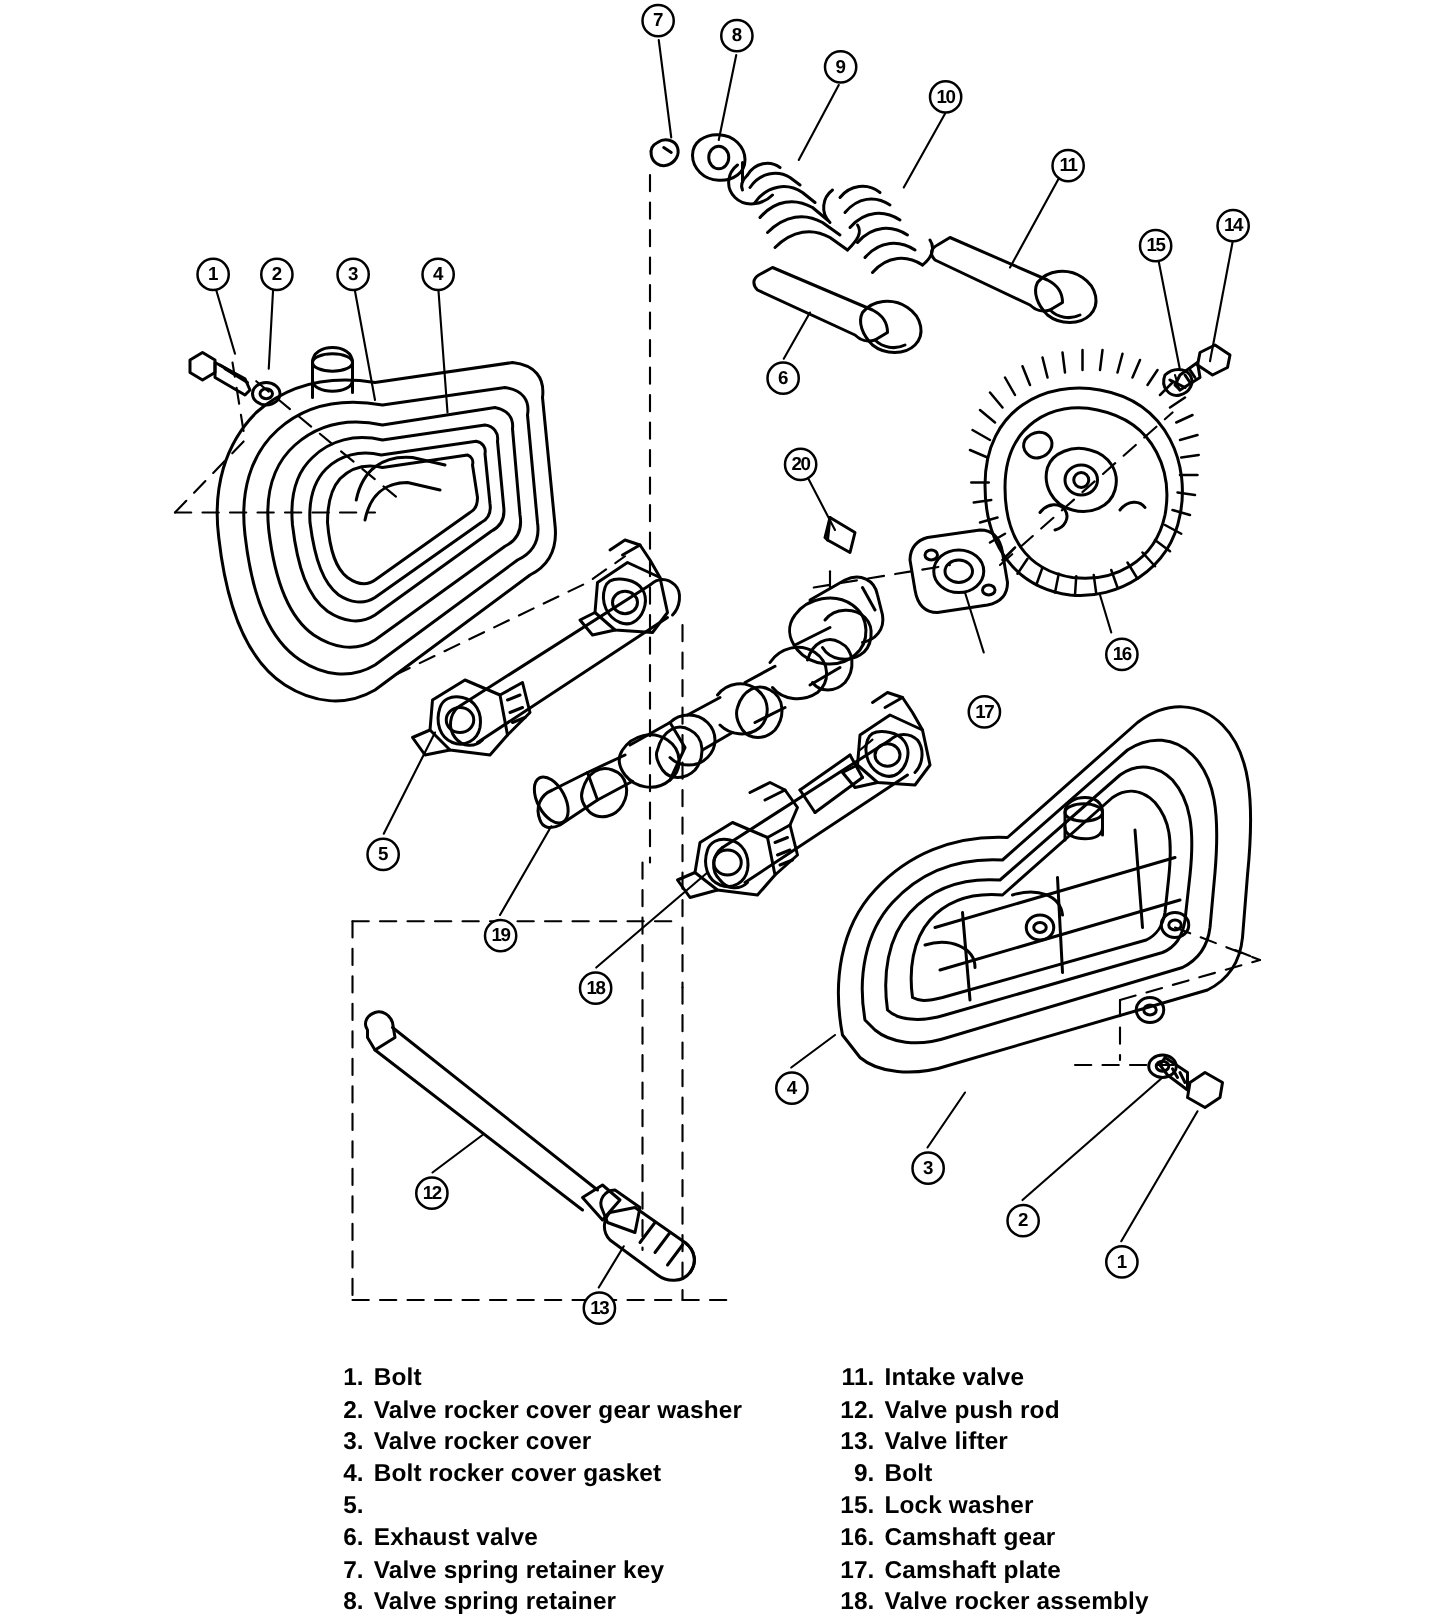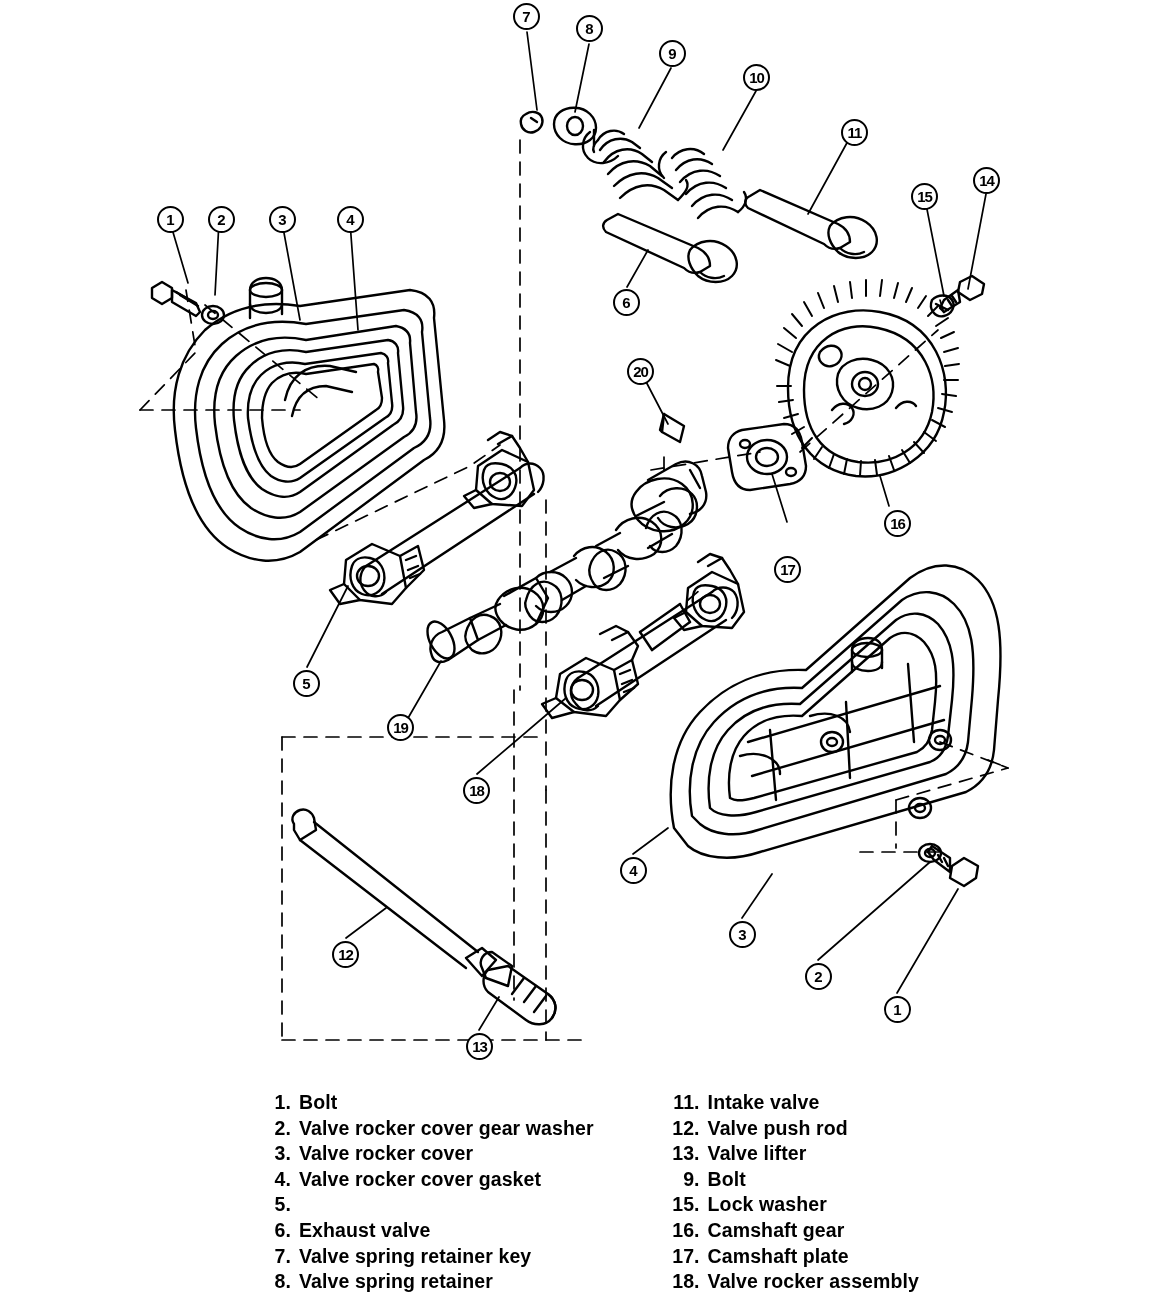--- a/index.html
+++ b/index.html
@@ -424,21 +424,21 @@
   <div class="callout" style="left:659px; top:40px;">9</div>
   <div class="callout wide" style="left:743px; top:64px;">10</div>
   <div class="callout wide" style="left:841px; top:103px;margin-top:16px;">11</div>
   <div class="callout wide" style="left:911px; top:167px;margin-top:16px;">15</div>
   <div class="callout wide" style="left:973px; top:167px;">14</div>
   <div class="callout" style="left:613px; top:289px;">6</div>
   <div class="callout wide" style="left:627px; top:358px;">20</div>
   <div class="callout wide" style="left:884px; top:510px;">16</div>
   <div class="callout wide" style="left:774px; top:524px;margin-top:32px;">17</div>
   <div class="callout" style="left:293px; top:670px;">5</div>
-  <div class="callout wide" style="left:387px; top:714px;">19</div>
+  <div class="callout wide" style="left:387px; top:735px;">19</div>
   <div class="callout wide" style="left:463px; top:777px;">18</div>
   <div class="callout wide" style="left:332px; top:941px;">12</div>
   <div class="callout wide" style="left:466px; top:1033px;">13</div>
   <div class="callout" style="left:620px; top:857px;">4</div>
   <div class="callout" style="left:729px; top:921px;">3</div>
   <div class="callout" style="left:805px; top:963px;">2</div>
   <div class="callout" style="left:884px; top:996px;">1</div>
 
   <div class="legend">
     <div class="legend-col">
@@ -449,21 +449,21 @@
       <div class="legend-item">
           <span class="legend-num">2.</span>
           <span>Valve rocker cover gear washer</span>
         </div>
       <div class="legend-item">
           <span class="legend-num">3.</span>
           <span>Valve rocker cover</span>
         </div>
       <div class="legend-item">
           <span class="legend-num">4.</span>
-          <span>Valve rocker cover gasket</span>
+          <span>Bolt rocker cover gasket</span>
         </div>
       <div class="legend-item">
           <span class="legend-num">5.</span>
         </div>
       <div class="legend-item">
           <span class="legend-num">6.</span>
           <span>Exhaust valve</span>
         </div>
       <div class="legend-item">
           <span class="legend-num">7.</span>

